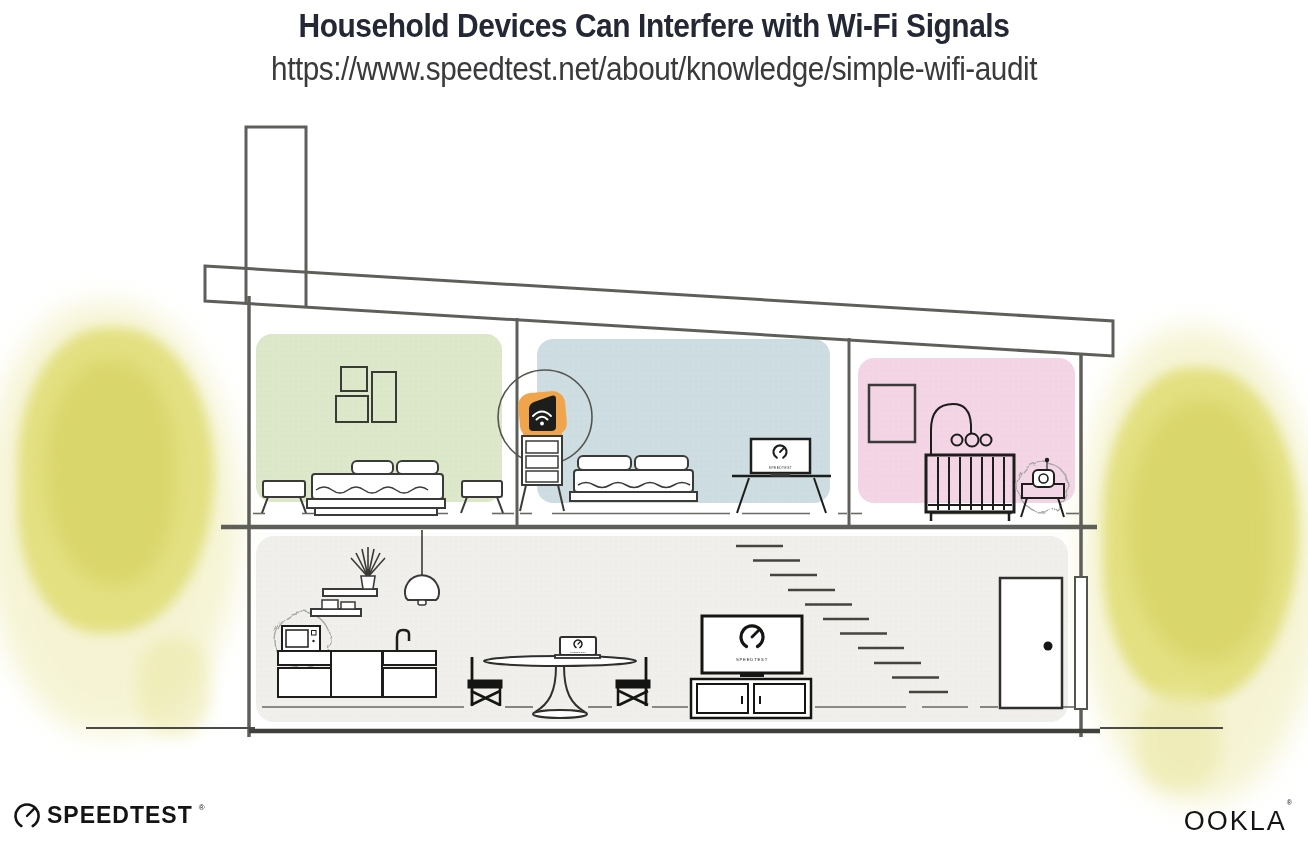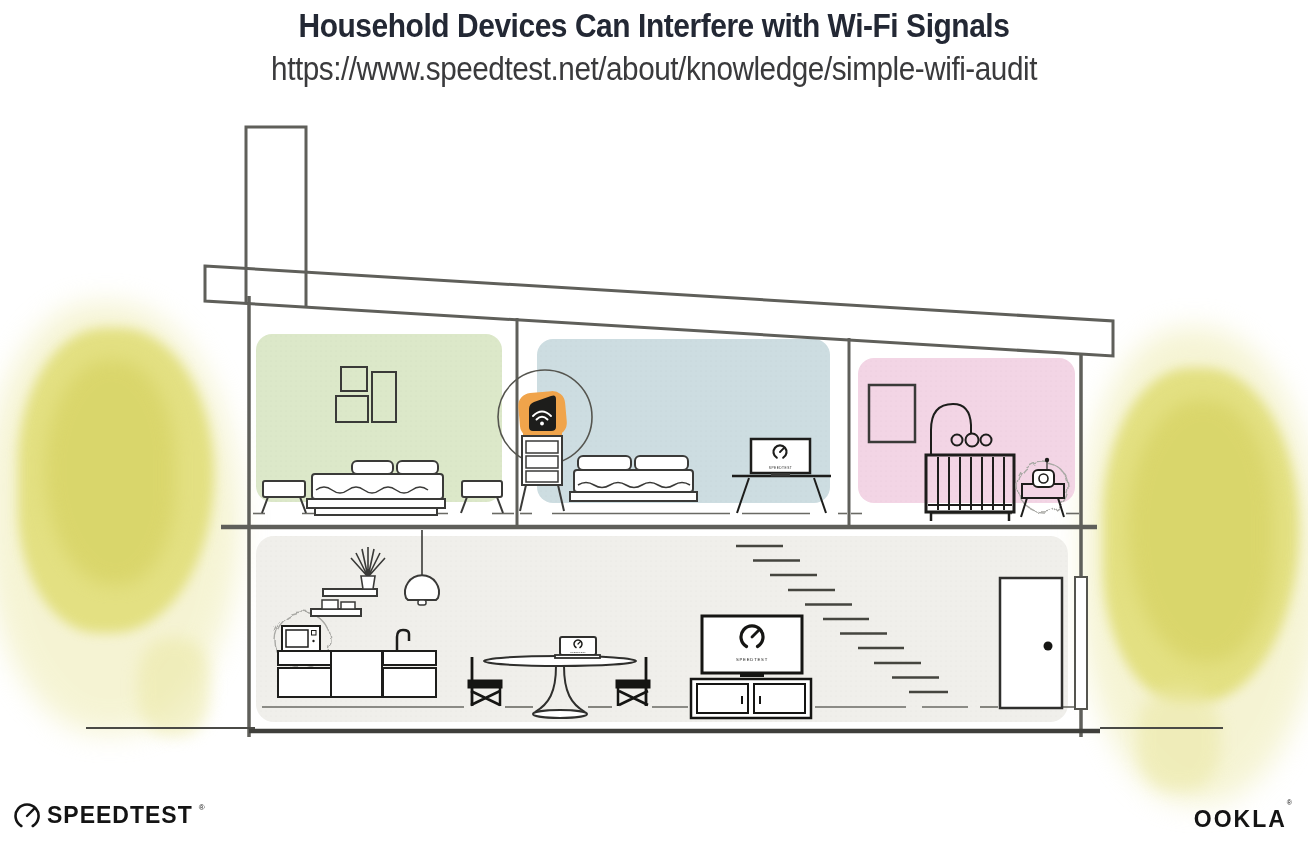--- a/index.html
+++ b/index.html
@@ -25,21 +25,21 @@
   .blob{position:absolute;pointer-events:none;}
   .t-halo{background:#ecE9a9;opacity:.5;filter:blur(14px);border-radius:46% 54% 52% 48%;}
   .t-core{background:#e0dd74;opacity:.85;filter:blur(6px);border-radius:48% 52% 56% 44%;}
   .t-core2{background:#d6d262;opacity:.7;filter:blur(9px);border-radius:52% 48% 45% 55%;}
   .t-trunk{background:#ece9a9;opacity:.6;filter:blur(8px);border-radius:40%;}
   
   .footer-left{left:14px;top:802px;display:flex;align-items:center;gap:6px;}
   .st-word{font-size:23px;font-weight:700;color:#141414;letter-spacing:1px;}
   .reg{font-size:8px;color:#141414;vertical-align:top;position:relative;top:-8px;}
   .footer-right{right:16px;top:806px;color:#141414;}
-  .ookla-word{font-size:23px;font-weight:700;letter-spacing:2px;color:#141414;margin-left:44px;}
+  .ookla-word{font-size:27px;font-weight:400;letter-spacing:2px;color:#141414;margin-left:44px;}
   .reg2{font-size:7px;vertical-align:top;position:relative;top:-7px;}
   svg text{font-family:"Liberation Sans",sans-serif;}
 </style>
 </head>
 <body>
 
 <div class="abs title">Household Devices Can Interfere with Wi-Fi Signals</div>
 <div class="abs url">https://www.speedtest.net/about/knowledge/simple-wifi-audit</div>
 
 <div>

